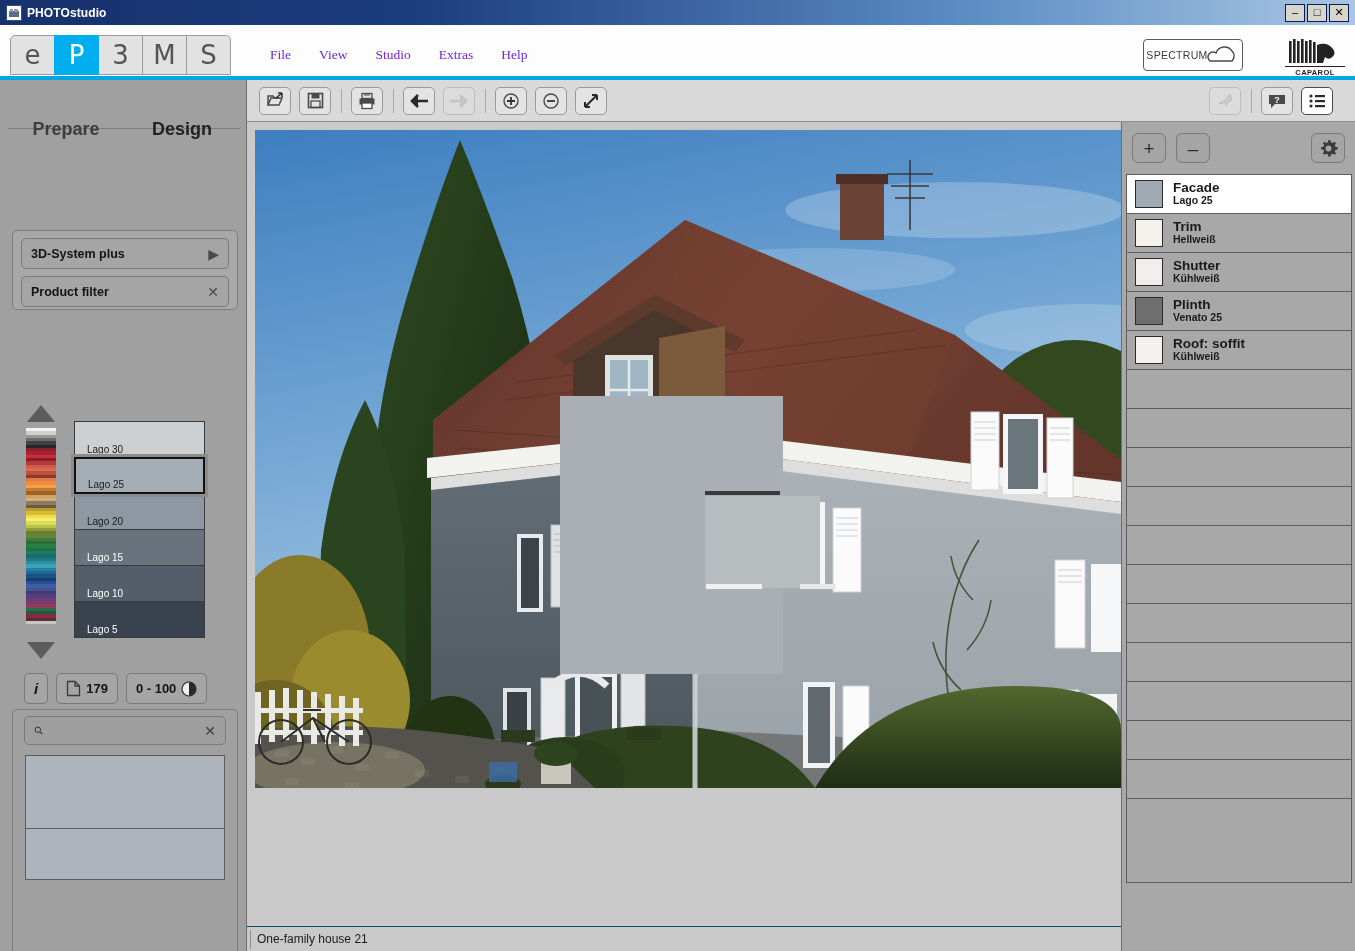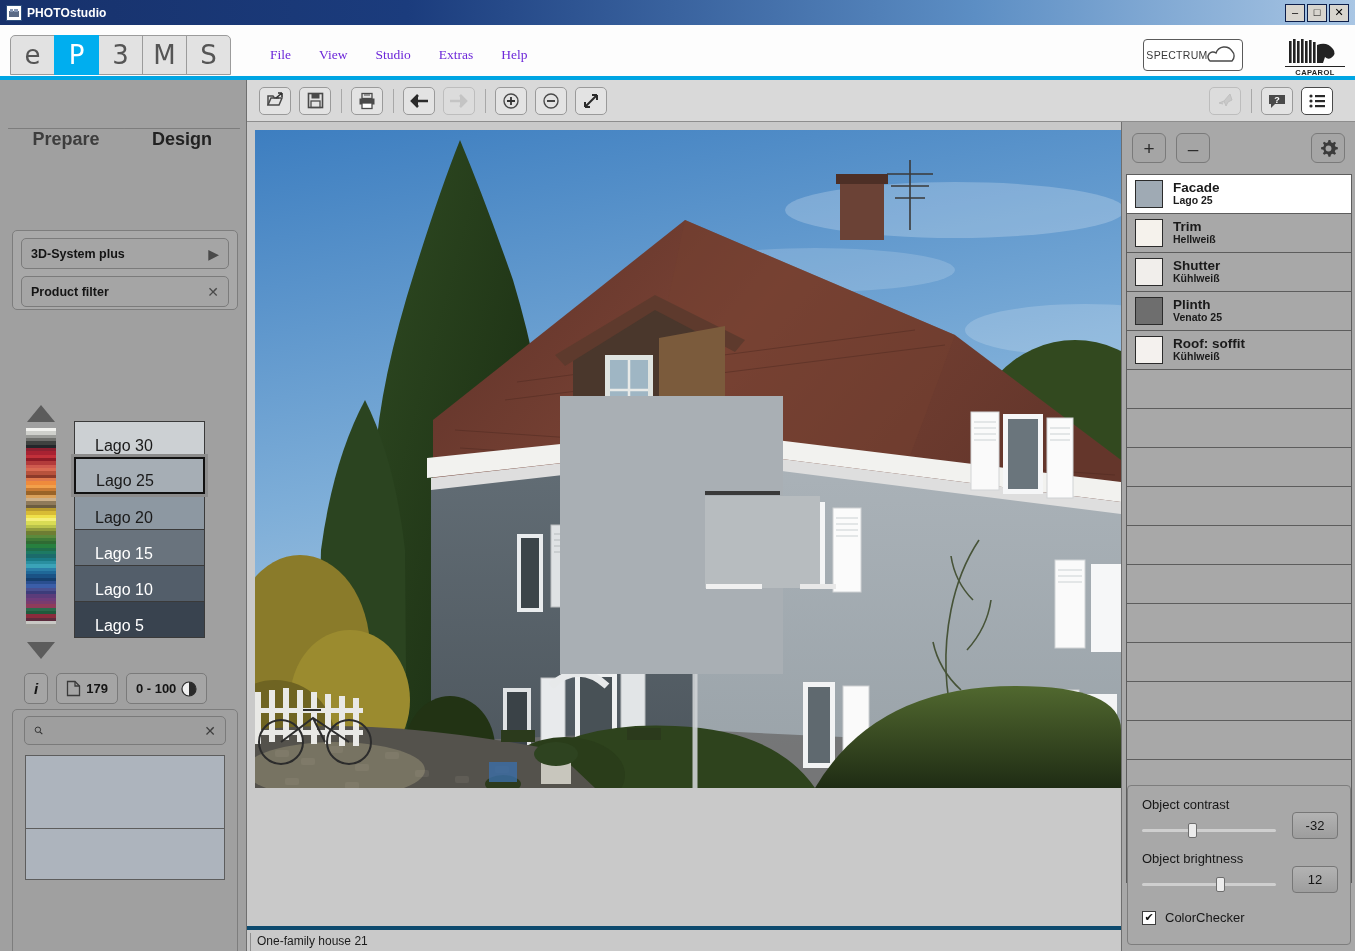--- a/index.html
+++ b/index.html
@@ -77,21 +77,21 @@
   .tsep { width: 1px; height: 24px; background: #a8a8a8; margin: 0 9px 0 2px; }
   .toolbar .right { margin-left: auto; display: flex; align-items: center; padding-right: 14px; }
 
   
   .leftpanel {
     position: absolute; left: 0; top: 80px; width: 247px; height: 871px;
     background: #a0a0a0; border-right: 1px solid #6f6f6f;
   }
   .ltabs { position: absolute; left: 8px; top: 4px; width: 232px; height: 40px; display: flex; }
   .ltab {
-    flex: 1; display: flex; align-items: flex-start; justify-content: center;
+    flex: 1; display: flex; align-items: center; justify-content: center;
     font-size: 18px; font-weight: bold; border: 1px solid #7d7d7d;
     border-bottom: none; border-top-left-radius: 5px; border-top-right-radius: 5px; margin-top: 44px;
   }
   .ltab.inactive { background: #9a9a9a; color: #3d3d3d; }
   .ltab.active { background: #c9c9c9; color: #222; }
   .lbox {
     position: absolute; left: 12px; width: 226px;
     background: #a8a8a8; border: 1px solid #7d7d7d; border-radius: 5px;
   }
   .navrow {
@@ -114,21 +114,21 @@
   .arrowup, .arrowdn {
     position: absolute; left: 25px; width: 32px; height: 24px;
   }
 
   .swatches { position: absolute; left: 74px; top: 341px; width: 131px; }
   .swatch {
     height: 37px; border: 1px solid #3a3a3a; position: relative;
     margin-bottom: -1px;
   }
   .swatch .nm {
-    position: absolute; left: 20px; bottom: 2px; font-size: 16px; text-align: right;
+    position: absolute; left: 12px; bottom: 2px; font-size: 10px; text-align: right;
   }
   .swatch.sel { outline: 3px solid #8c8c8c; border: 2px solid #111; z-index: 3; }
 
   .minibtns { position: absolute; left: 24px; top: 593px; display: flex; gap: 8px; }
   .minibtn {
     height: 31px; border: 1px solid #7a7a7a; border-radius: 5px; background: #a5a5a5;
     display: flex; align-items: center; justify-content: center; gap: 5px;
     padding: 0 9px; font-size: 13px; font-weight: bold; color: #141414;
   }
   .searchbox {
@@ -150,21 +150,21 @@
   .imgarea {
     position: absolute; left: 247px; top: 122px; width: 874px; height: 804px;
     background: #c9c9c9;
   }
   .photo {
     position: absolute; left: 8px; top: 8px; width: 866px; height: 658px;
     overflow: hidden; background: #8fb6d8;
   }
   .statusbar {
     position: absolute; left: 247px; top: 926px; width: 1108px; height: 25px;
-    background: #c9c9c9; border-top: 4px solid #0c4a6e;
+    background: #c9c9c9; border-top: 1px solid #0c4a6e;
     display: flex; align-items: center; padding-left: 10px;
   }
   .statusbar .txt { font-size: 12px; color: #1c1c1c; }
   .statusbar .lsep { position: absolute; left: 3px; top: 3px; width: 1px; height: 19px; background: #8f8f8f; }
 
   
   .rightpanel {
     position: absolute; left: 1121px; top: 122px; width: 234px; height: 829px;
     background: #a8a8a8; border-left: 1px solid #6f6f6f;
   }
@@ -782,36 +782,14 @@
         <div class="layer"></div>
         <div class="layer"></div>
         <div class="layer"></div>
         <div class="layer"></div>
         <div class="layer"></div>
         <div class="layer"></div>
         <div class="layer"></div>
         <div class="layer"></div>
       </div>
 
-    <div class="adjust">
-      <div class="adjlabel" style="left:14px;top:11px">Object contrast</div>
-      <div class="slider" style="left:14px;top:37px;width:134px">
-        <div class="track"></div>
-        <div class="knob" id="contrast-knob" style="left: 34%;"></div>
-      </div>
-      <div class="numbox" style="left:164px;top:26px">-32</div>
-
-      <div class="adjlabel" style="left:14px;top:65px">Object brightness</div>
-      <div class="slider" style="left:14px;top:91px;width:134px">
-        <div class="track"></div>
-        <div class="knob" id="brightness-knob" style="left: 55%;"></div>
-      </div>
-      <div class="numbox" style="left:164px;top:80px">12</div>
-
-      <div class="ckrow">
-        <div class="ckbox">
-          <span id="ck-glyph">✔</span>
-        </div>
-        <span class="cklabel">ColorChecker</span>
-      </div>
-    </div>
   </div>
 </div>
 
 </body></html>

